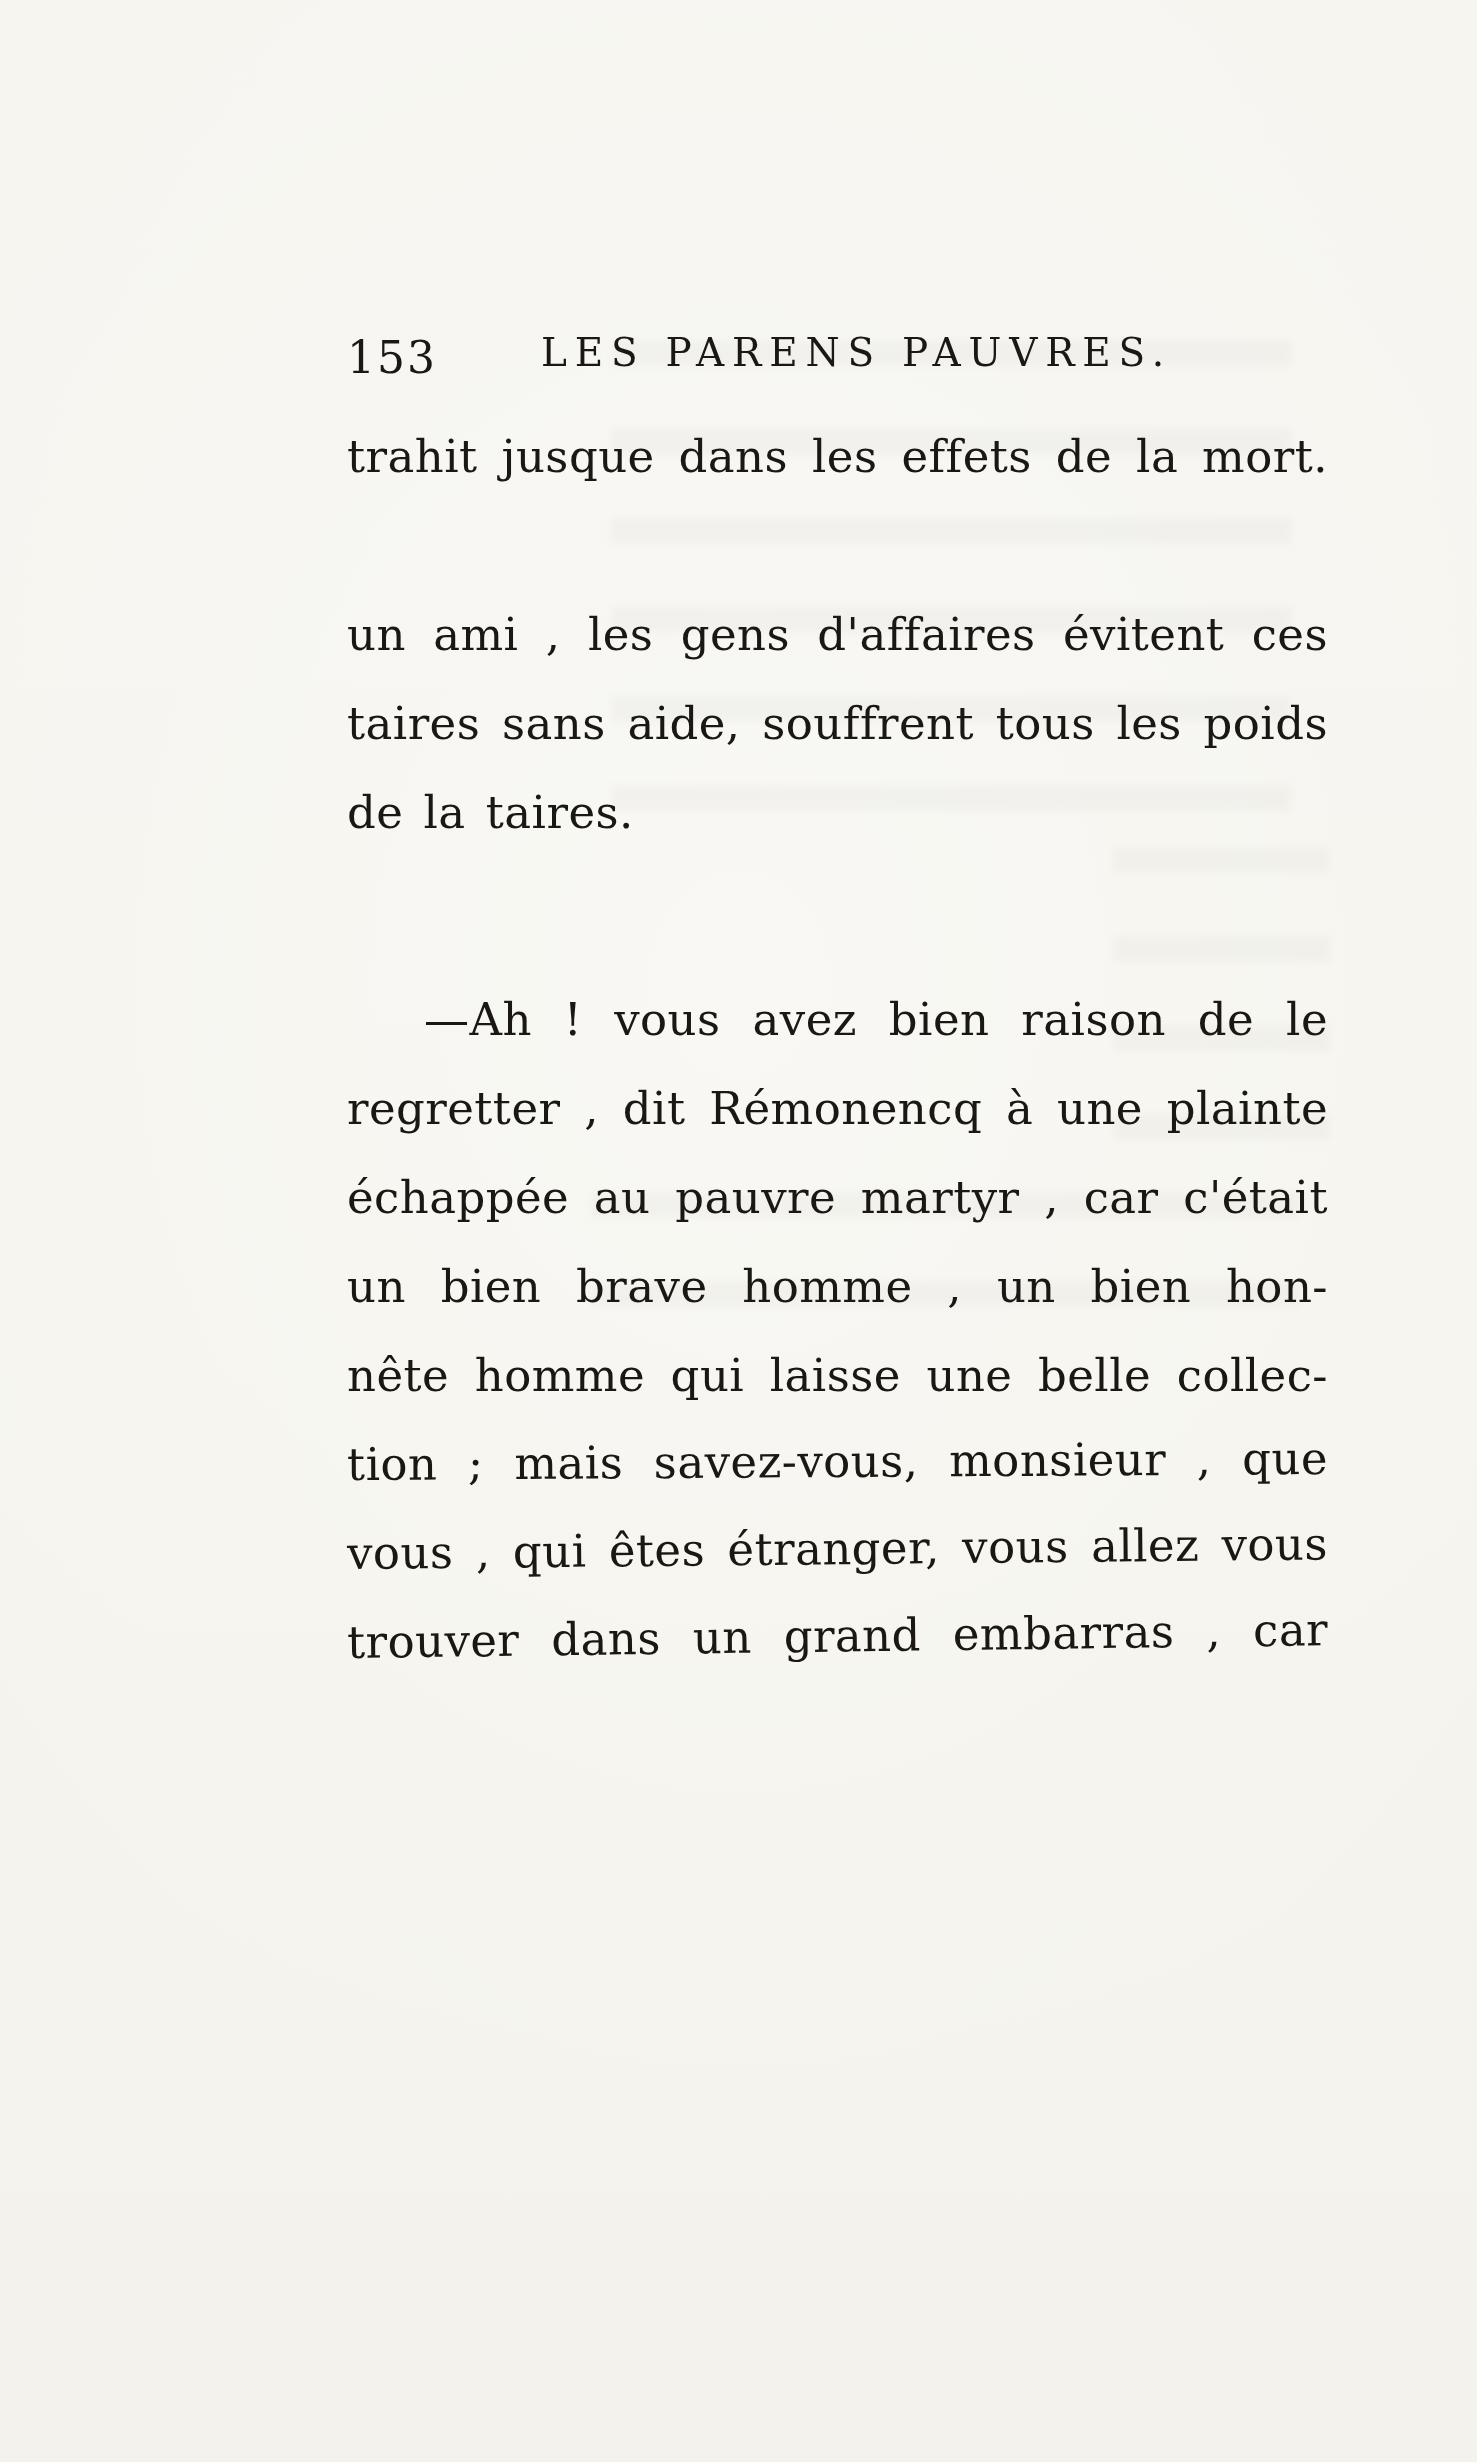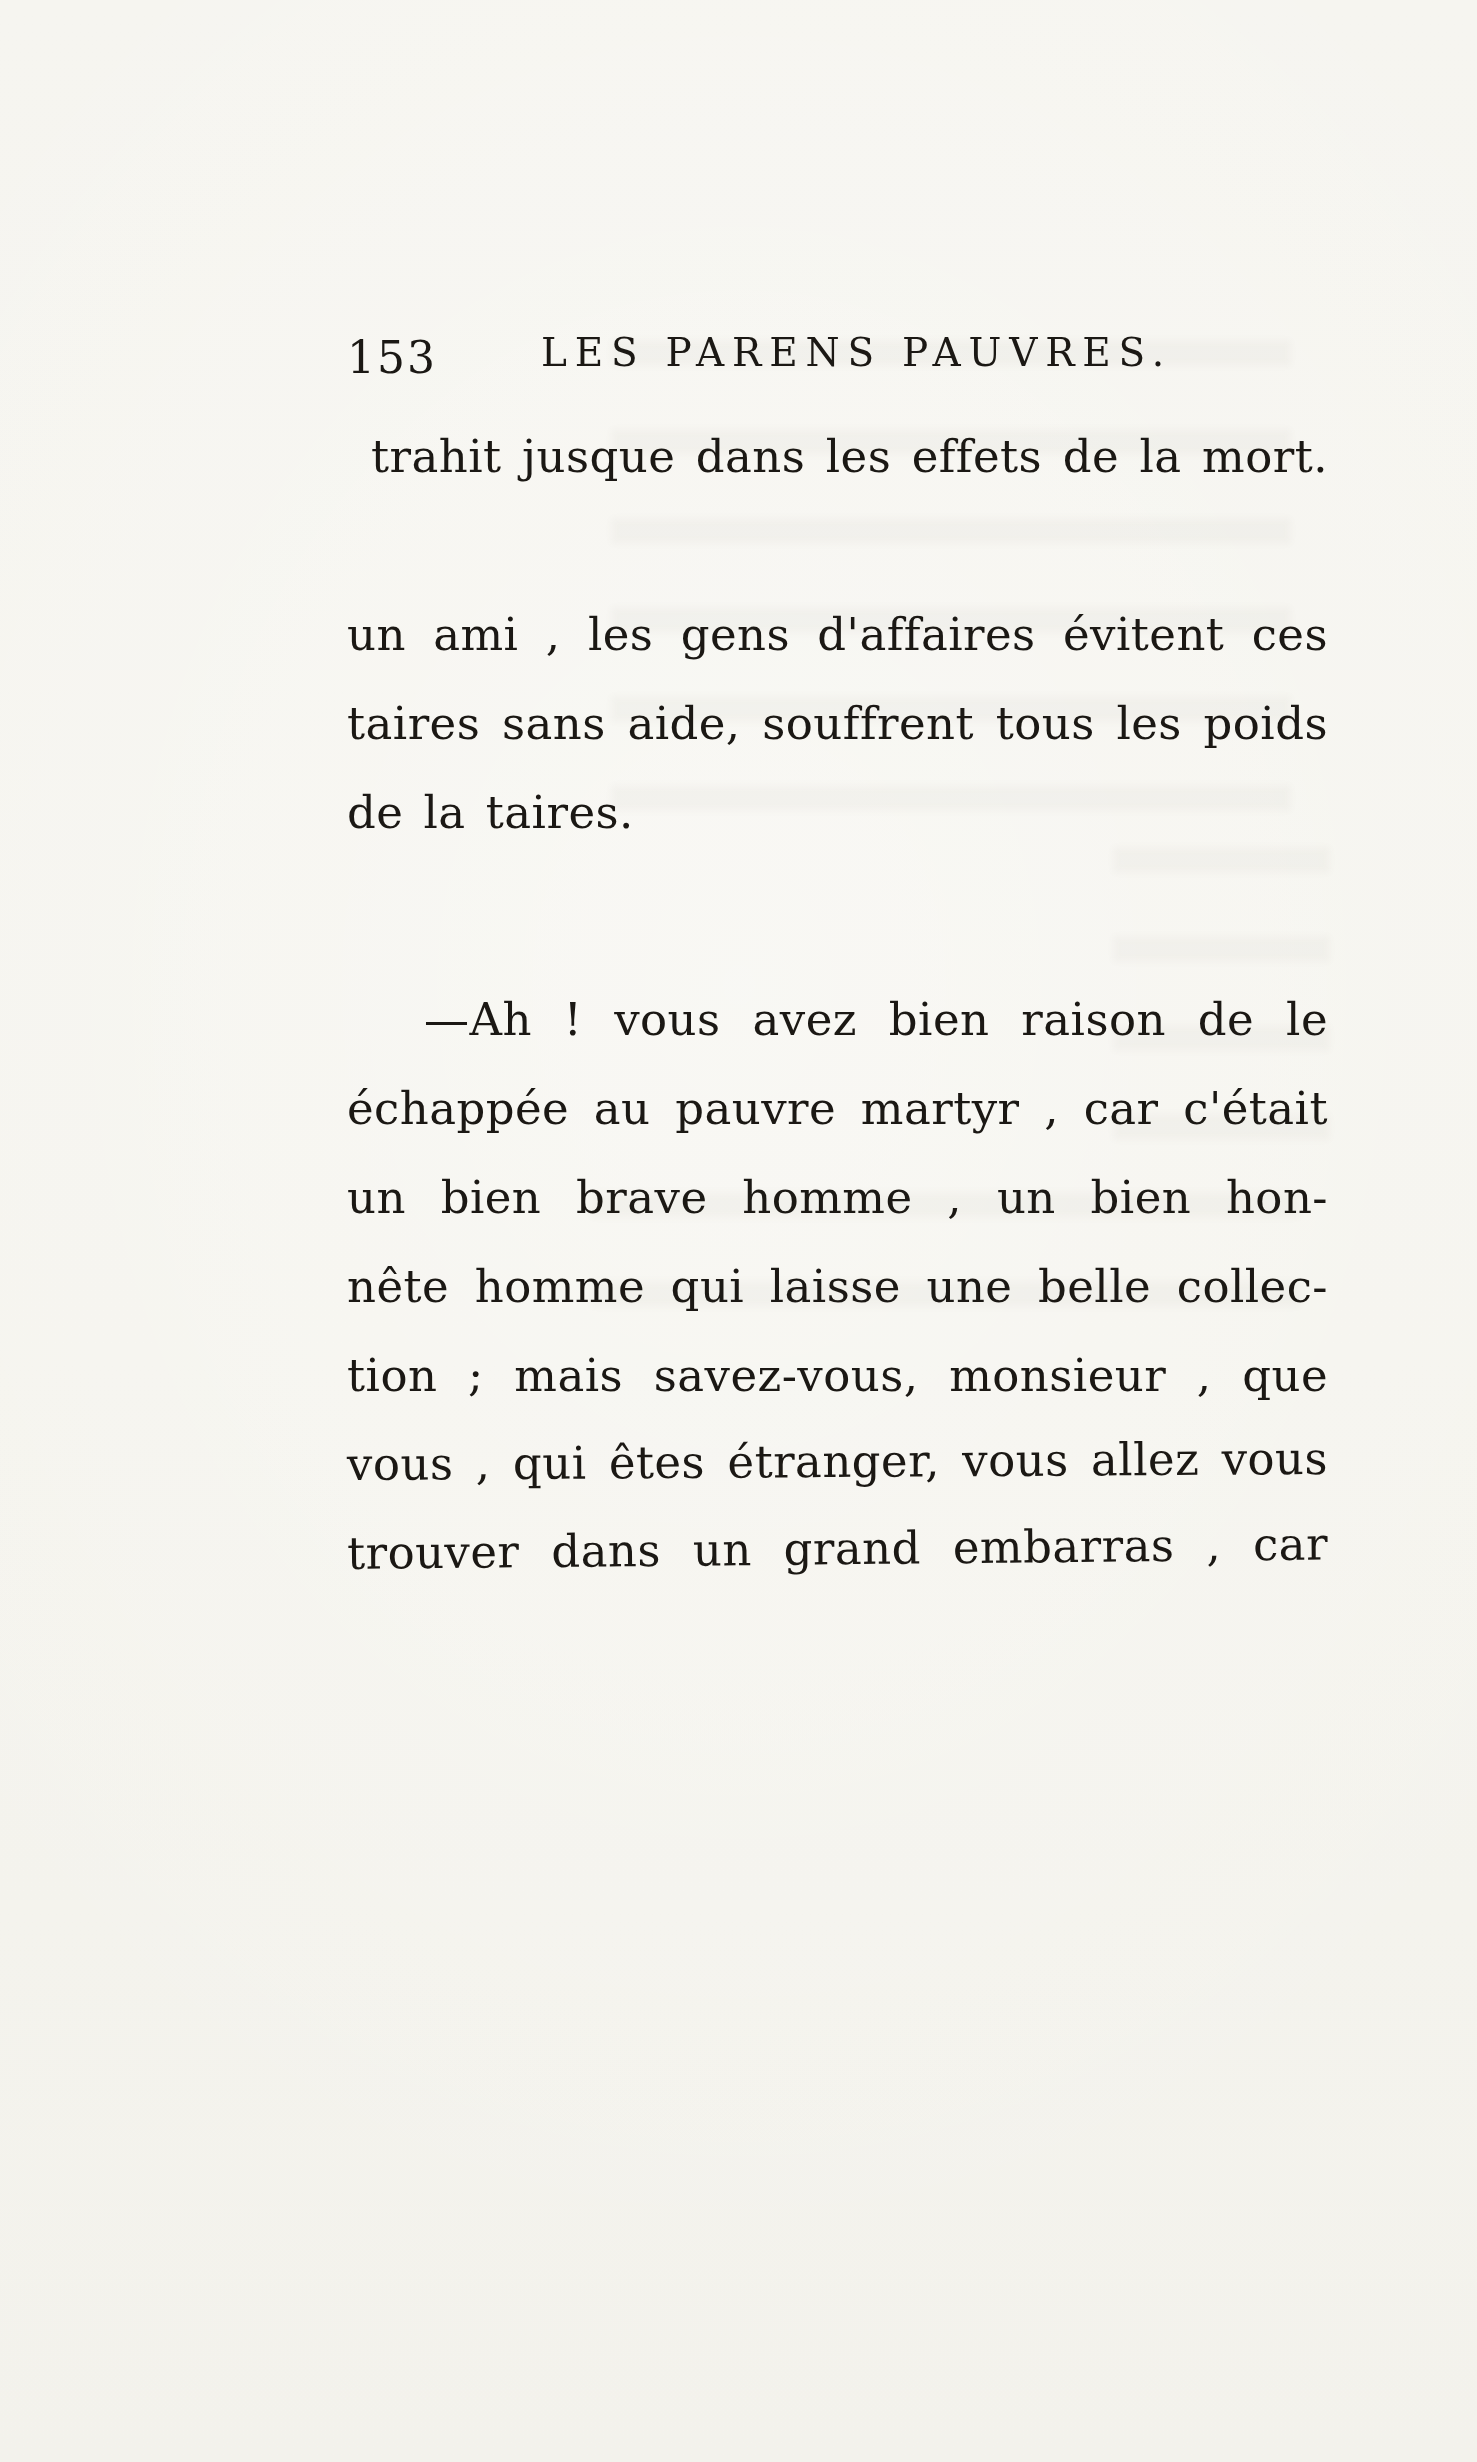--- a/index.html
+++ b/index.html
@@ -68,21 +68,21 @@
     letter-spacing: 0.2em;
     white-space: nowrap;
   }
   .body-text {
     font-size: 45px;
     line-height: 89px;
     word-spacing: 0.12em;
     letter-spacing: 0.01em;
   }
   .para { margin: 0; }
-  .para-1 { margin-top: 0; margin-left: 24px; }
+  .para-1 { margin-top: 0; }
   .para-2 { margin-top: 89px; }
   .para-3 { margin-top: 118px; }
   .line {
     text-align: justify;
     text-align-last: justify;
     white-space: normal;
     height: 89px;
   }
   .line.short {
     text-align-last: left;
@@ -117,20 +117,21 @@
     </div>
 
     <div class="para para-2">
       <div class="line">un ami , les gens d'affaires évitent ces</div>
       <div class="line">taires sans aide, souffrent tous les poids</div>
       <div class="line short">de la taires.</div>
     </div>
 
     <div class="para para-3">
       <div class="line first">—Ah ! vous avez bien raison de le</div>
+      <div class="line">regretter , dit Rémonencq à une plainte</div>
       <div class="line">échappée au pauvre martyr , car c'était</div>
       <div class="line">un bien brave homme , un bien hon-</div>
       <div class="line">nête homme qui laisse une belle collec-</div>
       <div class="line">tion ; mais savez-vous, monsieur , que</div>
       <div class="line">vous , qui êtes étranger, vous allez vous</div>
       <div class="line">trouver dans un grand embarras , car</div>
     </div>
 
   </div>
 </div>

